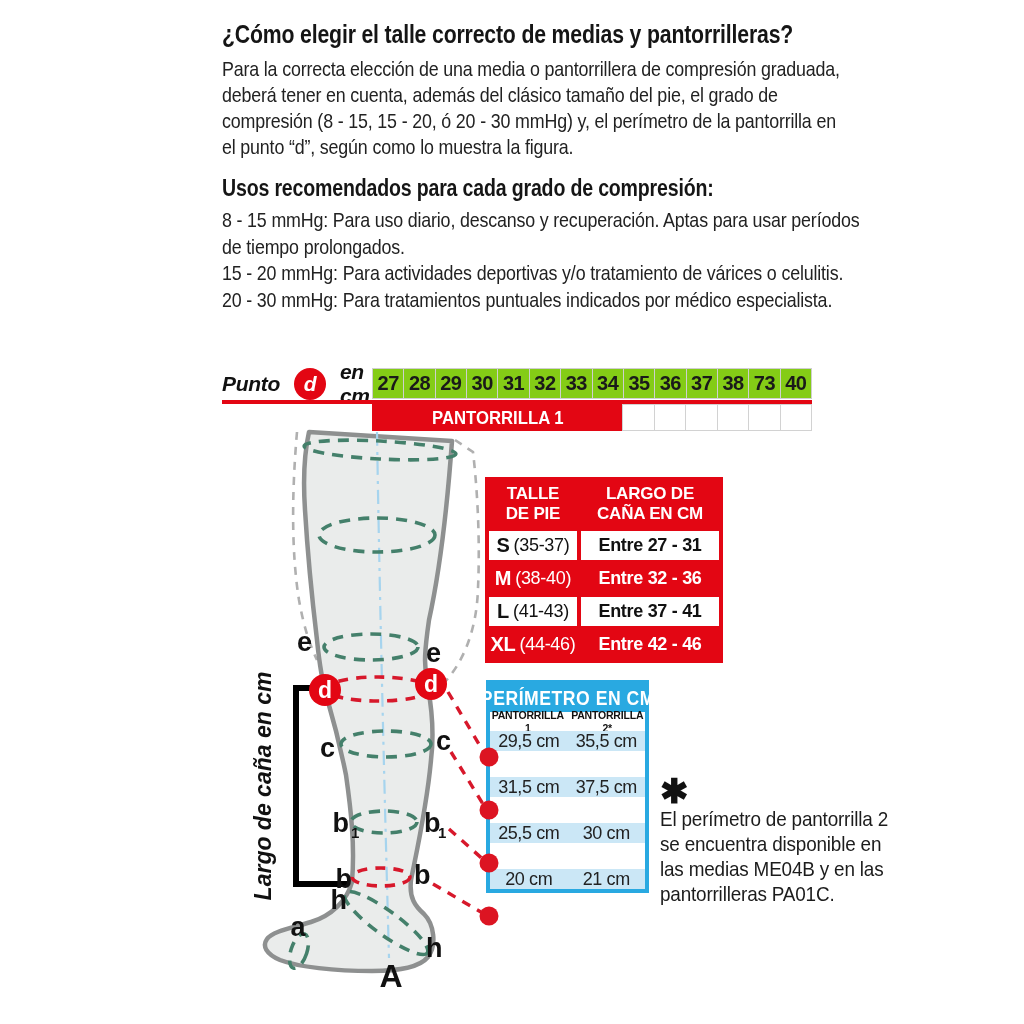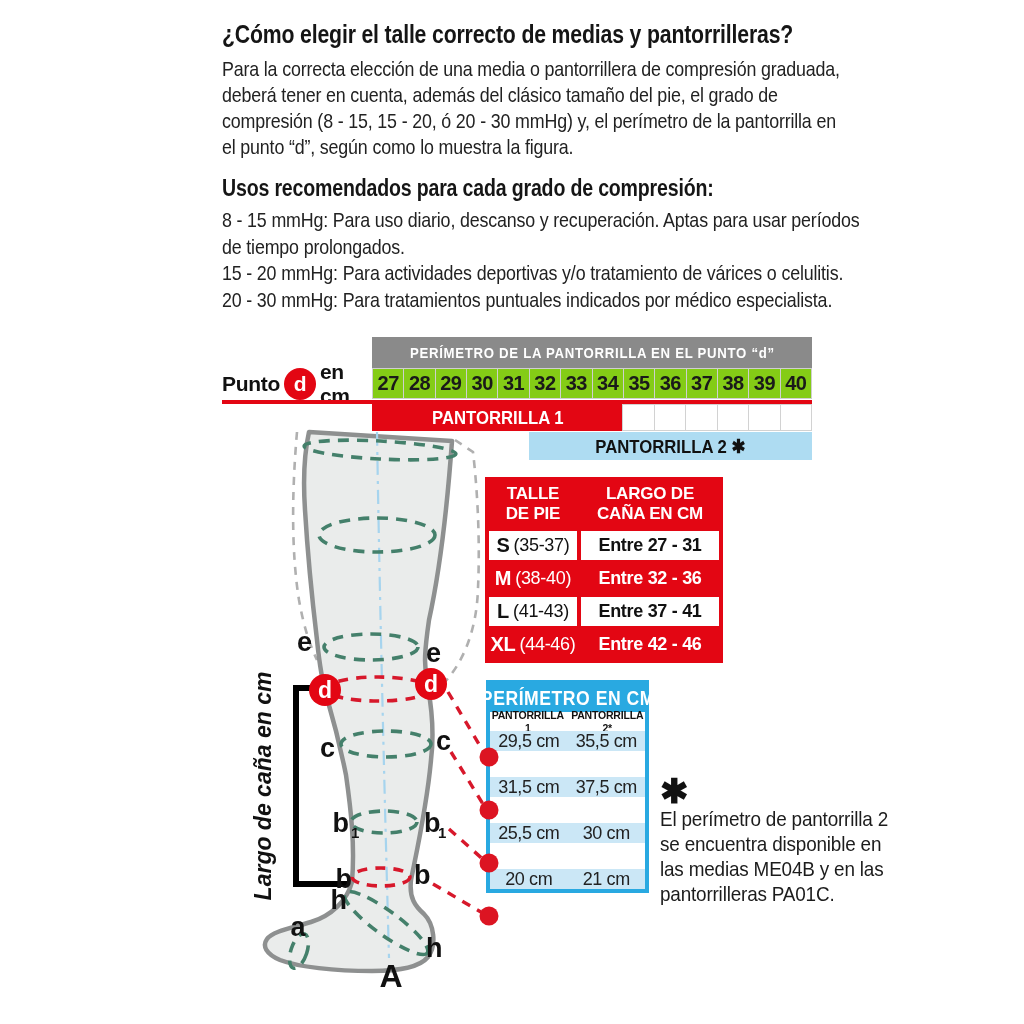--- a/index.html
+++ b/index.html
@@ -19,22 +19,22 @@
   .grid { position:absolute; left:222px; top:337px; width:590px; height:125px; }
   .grid-header { position:absolute; left:150px; top:0; width:440px; height:31px;
                  background:#8a8a8a; color:#fff; font-weight:bold; font-size:15px;
                  letter-spacing:0.8px; display:flex; align-items:center; justify-content:center; }
   .grid-nums { position:absolute; left:150px; top:31px; width:440px; height:31px;
                display:grid; grid-template-columns:repeat(14,1fr); gap:1px; padding:1px;
                background:#cfcfcf; }
   .grid-nums .cell { background:#84cc16; display:flex; align-items:center; justify-content:center;
                      font-weight:bold; font-size:20px; letter-spacing:-0.5px; color:#1a1a1a; }
   .punto-label { position:absolute; left:0; top:31px; width:148px; height:31px;
-                 display:flex; align-items:center; gap:4px; font-weight:bold; font-size:21px;
-                 letter-spacing:-0.3px; color:#111; background:#fff; }
+                 display:flex; align-items:center; gap:14px; font-weight:bold; font-size:21px;
+                 letter-spacing:-0.3px; color:#111; background:#fff;font-style:italic; }
   .punto-circle { width:32px; height:32px; border-radius:50%; background:#e30613; color:#fff;
                   display:flex; align-items:center; justify-content:center;
                   font-weight:bold; font-size:21px; flex:0 0 auto; }
   .red-line { position:absolute; left:0; top:63px; width:590px; height:4px; background:#e30613; }
   .bars-row1 { position:absolute; left:150px; top:67px; width:440px; height:27px;
                display:grid; grid-template-columns:repeat(14,1fr); }
   .bar1 { grid-column:1 / span 8; background:#e30613; color:#fff; display:flex;
           align-items:center; justify-content:center; font-weight:bold; font-size:19px; }
   .bars-row1 .ecell { border:1px solid #d2d2d2; margin-left:-1px; background:#fff; }
   .bar2 { position:absolute; left:307px; top:95px; width:283px; height:28px;
@@ -87,64 +87,58 @@
   <div class="textblock">
     <div class="title">¿Cómo elegir el talle correcto de medias y pantorrilleras?</div>
     <div class="body-p">Para la correcta elección de una media o pantorrillera de compresión graduada, deberá tener en cuenta, además del clásico tamaño del pie, el grado de compresión (8 - 15, 15 - 20, ó 20 - 30 mmHg) y, el perímetro de la pantorrilla en el punto “d”, según como lo muestra la figura.</div>
     <div class="usos-h">Usos recomendados para cada grado de compresión:</div>
     <div class="uso-item">8 - 15 mmHg: Para uso diario, descanso y recuperación. Aptas para usar períodos de tiempo prolongados.</div>
     <div class="uso-item">15 - 20 mmHg: Para actividades deportivas y/o tratamiento de várices o celulitis.</div>
     <div class="uso-item">20 - 30 mmHg: Para tratamientos puntuales indicados por médico especialista.</div>
   </div>
 
   <div class="grid">
-    <div class="grid-header">
-      <span class="squeeze">PERÍMETRO DE LA PANTORRILLA EN EL PUNTO “d”</span>
-    </div>
 
     <div class="punto-label">
       <span>Punto</span>
       <span class="punto-circle">d</span>
       <span>en cm</span>
     </div>
 
     <div class="grid-nums">
       <div class="cell">27</div>
       <div class="cell">28</div>
       <div class="cell">29</div>
       <div class="cell">30</div>
       <div class="cell">31</div>
       <div class="cell">32</div>
       <div class="cell">33</div>
       <div class="cell">34</div>
       <div class="cell">35</div>
       <div class="cell">36</div>
       <div class="cell">37</div>
       <div class="cell">38</div>
-      <div class="cell">39</div>
+      <div class="cell">73</div>
       <div class="cell">40</div>
     </div>
 
     <div class="red-line"></div>
 
     <div class="bars-row1">
       <div class="bar1">
         <span class="squeeze">PANTORRILLA 1</span>
       </div>
       <div class="ecell"></div>
       <div class="ecell"></div>
       <div class="ecell"></div>
       <div class="ecell"></div>
       <div class="ecell"></div>
       <div class="ecell"></div>
     </div>
 
-    <div class="bar2">
-      <span class="squeeze">PANTORRILLA 2 ✱</span>
-    </div>
   </div>
 
   <div class="talle">
     <div class="hcell">
       <span>TALLE</span>
       <span>DE PIE</span>
     </div>
     <div class="hcell">
       <span>LARGO DE</span>
       <span>CAÑA EN CM</span>

